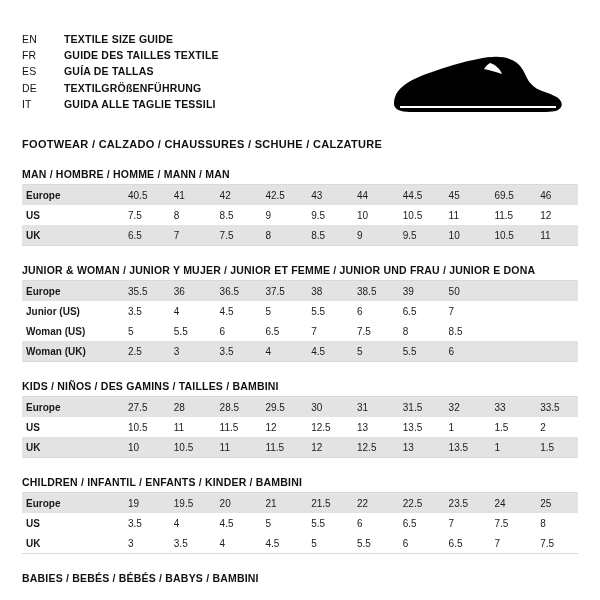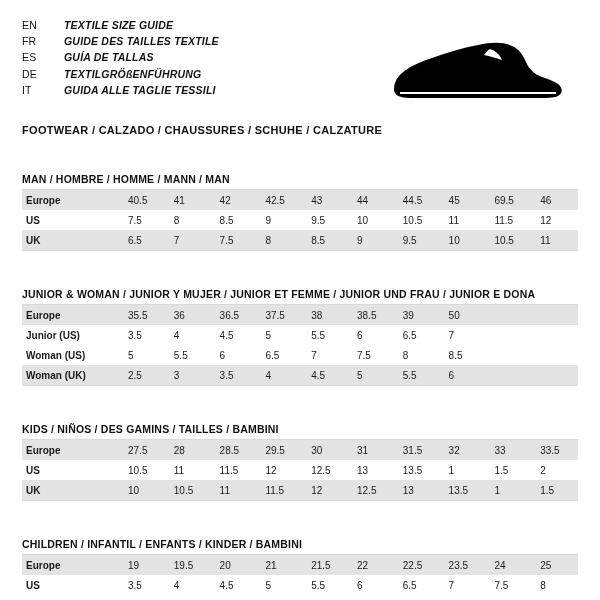--- a/index.html
+++ b/index.html
@@ -13,21 +13,21 @@
     font-family: "Liberation Sans", sans-serif;
     color: #1a1a1a;
     position: relative;
     overflow: hidden;
   }
   .page {
     width: 600px;
     height: 448px;
     position: relative;
     box-sizing: border-box;
-    padding: 18px 22px 0 22px;
+    padding: 32px 22px 0 22px;
   }
 
   
   .header {
     display: flex;
     align-items: flex-start;
     justify-content: space-between;
   }
   .lang-table {
     border-collapse: collapse;
@@ -42,21 +42,20 @@
   .lang-code {
     width: 42px;
     font-weight: normal;
     letter-spacing: 0.2px;
     color: #111;
   }
   .lang-title {
     font-weight: bold;
     letter-spacing: 0.2px;
     color: #111;
-    font-style: italic;
   }
 
   .shoe-wrap {
     width: 190px;
     height: 78px;
     margin-right: 8px;
     margin-top: 14px;
     display: flex;
     align-items: center;
     justify-content: center;
@@ -66,21 +65,21 @@
   .category-line {
     margin-top: 14px;
     font-size: 11px;
     font-weight: bold;
     letter-spacing: 0.3px;
     color: #111;
   }
 
   
   .section {
-    margin-top: 37px;
+    margin-top: 18px;
   }
   .section-title {
     font-size: 10.5px;
     font-weight: bold;
     letter-spacing: 0.2px;
     color: #111;
     padding-bottom: 4px;
   }
   .rule {
     height: 1px;

